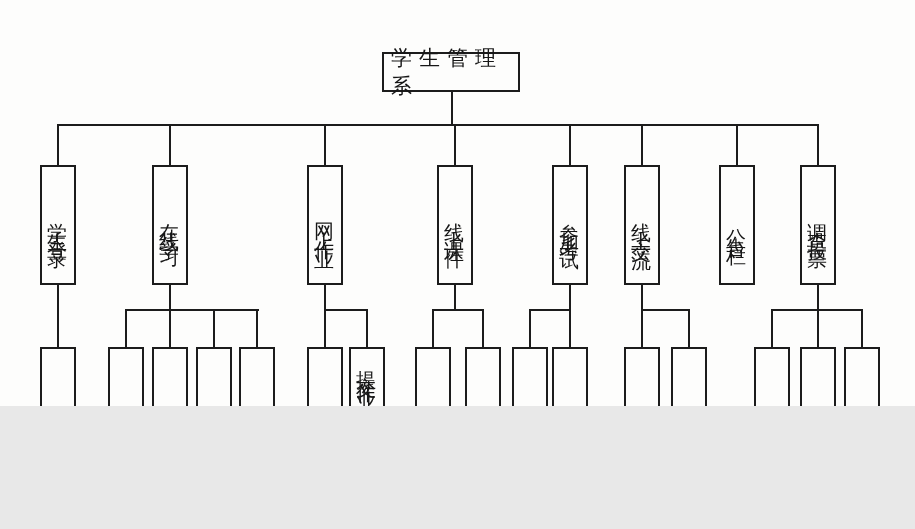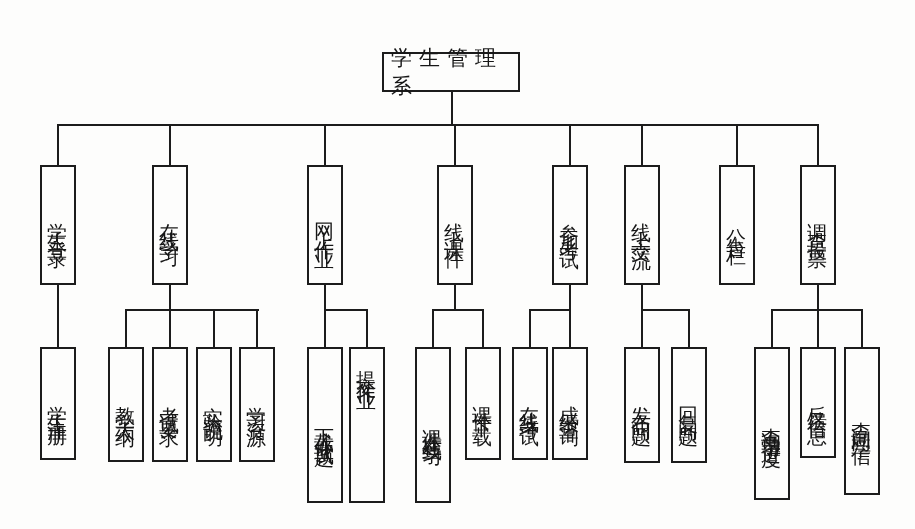--- a/index.html
+++ b/index.html
@@ -1,19 +1,19 @@
 <!DOCTYPE html>
 <html><head>
 <meta charset="utf-8">
 <style>
   * { margin: 0; padding: 0; box-sizing: border-box; }
   body { background: #e8e8e8; font-family: "DejaVu Sans", "Liberation Sans", sans-serif; }
   .canvas {
     position: relative;
-    width: 915px; height: 529px;
+    width: 915px; height: 406px;
     background: #fdfdfc;
     color: #1a1a1a;
     overflow: hidden;
   }
   .box {
     position: absolute;
     border: 2px solid #1c1c1c;
     background: #fdfdfc;
     display: flex;
     align-items: center;

